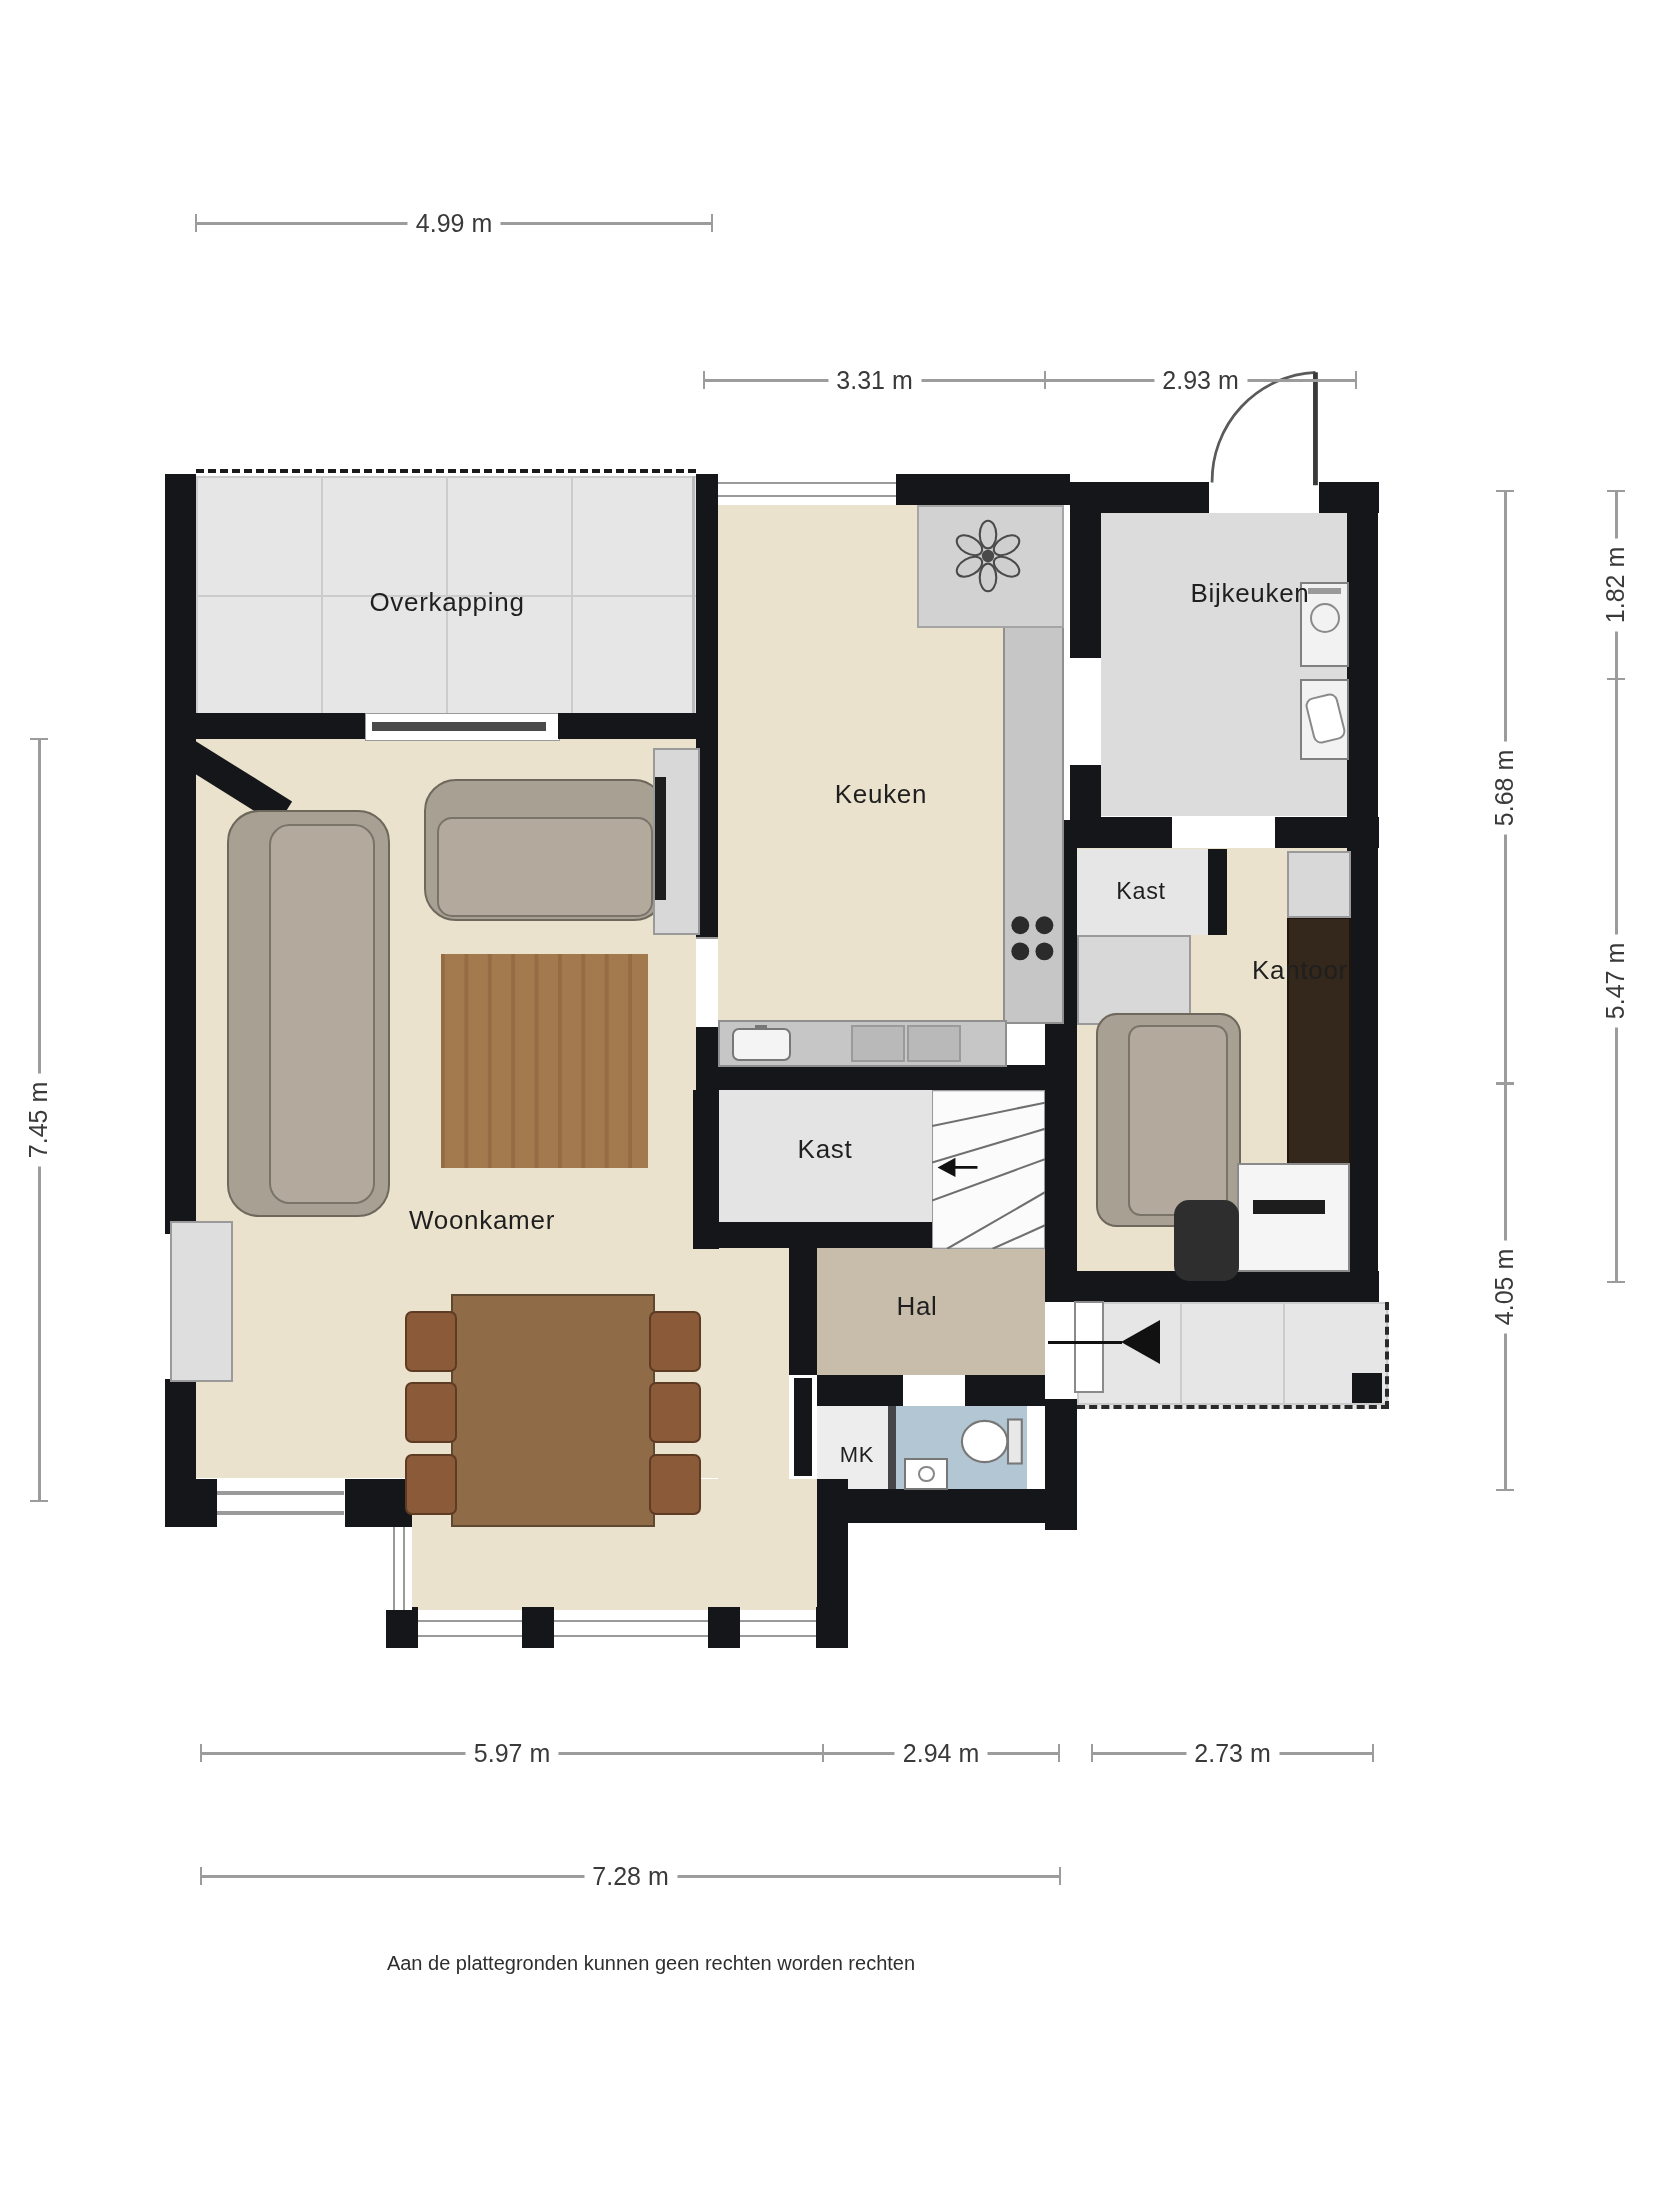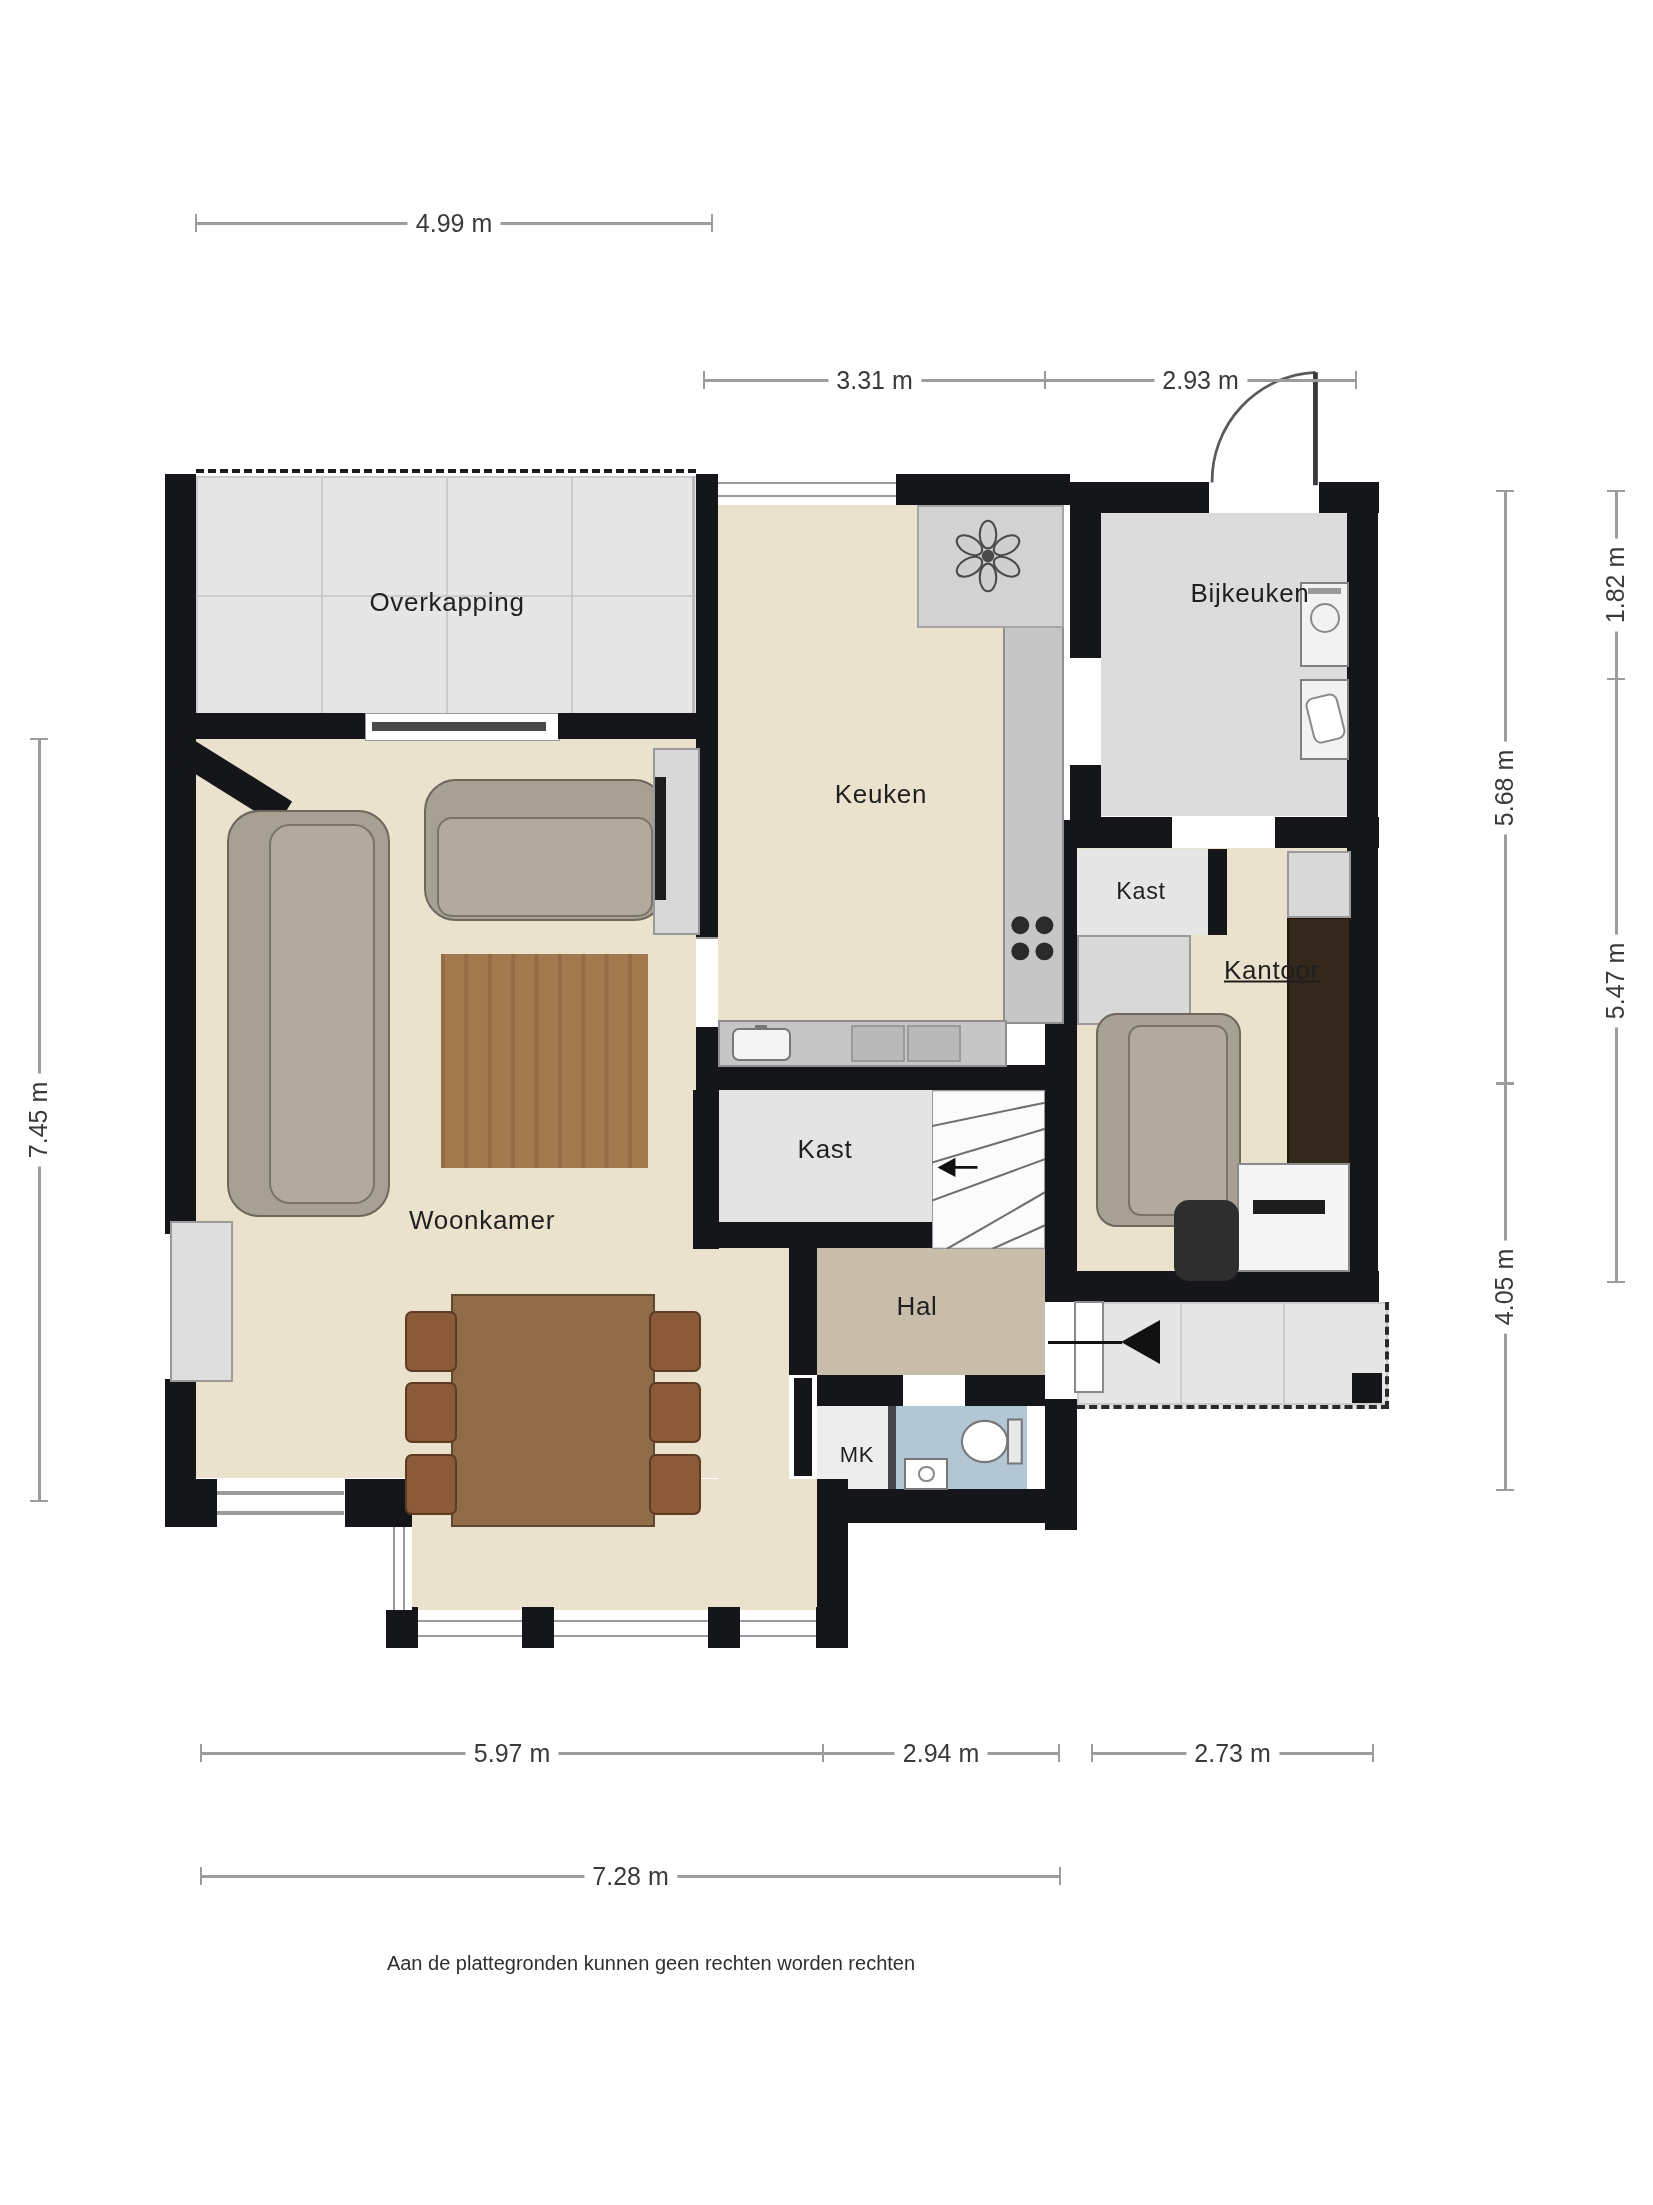--- a/index.html
+++ b/index.html
@@ -214,21 +214,21 @@
   <div class="abs" style="left:1287px;top:917px;width:60px;height:248px;background:#34271b;border:2.1px solid #1f150d;"></div>
   <div class="cab" style="left:1287px;top:851px;width:60px;height:63px;"></div>
   <div class="abs" style="left:1237px;top:1163px;width:109px;height:105px;background:#f5f5f5;border:2.1px solid #8a8a8a;"></div>
   <div class="abs" style="left:1253px;top:1200px;width:72px;height:13.8px;background:#1d1d1d;"></div>
   <div class="abs" style="left:1174px;top:1200px;width:65px;height:81px;background:#2e2e2e;border-radius:15px;"></div>
 
   <div class="label" style="left:447px;top:602px;">Overkapping</div>
   <div class="label" style="left:881px;top:794px;">Keuken</div>
   <div class="label" style="left:1250px;top:593px;">Bijkeuken</div>
   <div class="label" style="left:1141px;top:891px;font-size:23.4px;">Kast</div>
-  <div class="label" style="left:1272px;top:970px;text-decoration:underline;">Kantoor</div>
+  <div class="label" style="left:1300px;top:970px;">Kantoor</div>
   <div class="label" style="left:825px;top:1149px;">Kast</div>
   <div class="label" style="left:482px;top:1220px;">Woonkamer</div>
   <div class="label" style="left:917px;top:1306px;">Hal</div>
   <div class="label" style="left:857px;top:1455px;font-size:22px;">MK</div>
 
   <div class="dimh" style="left:196px;top:222px;width:516px;">
     <span class="dimlab">4.99 m</span>
   </div>
   <div class="dimh" style="left:704px;top:379px;width:341px;">
     <span class="dimlab">3.31 m</span>

